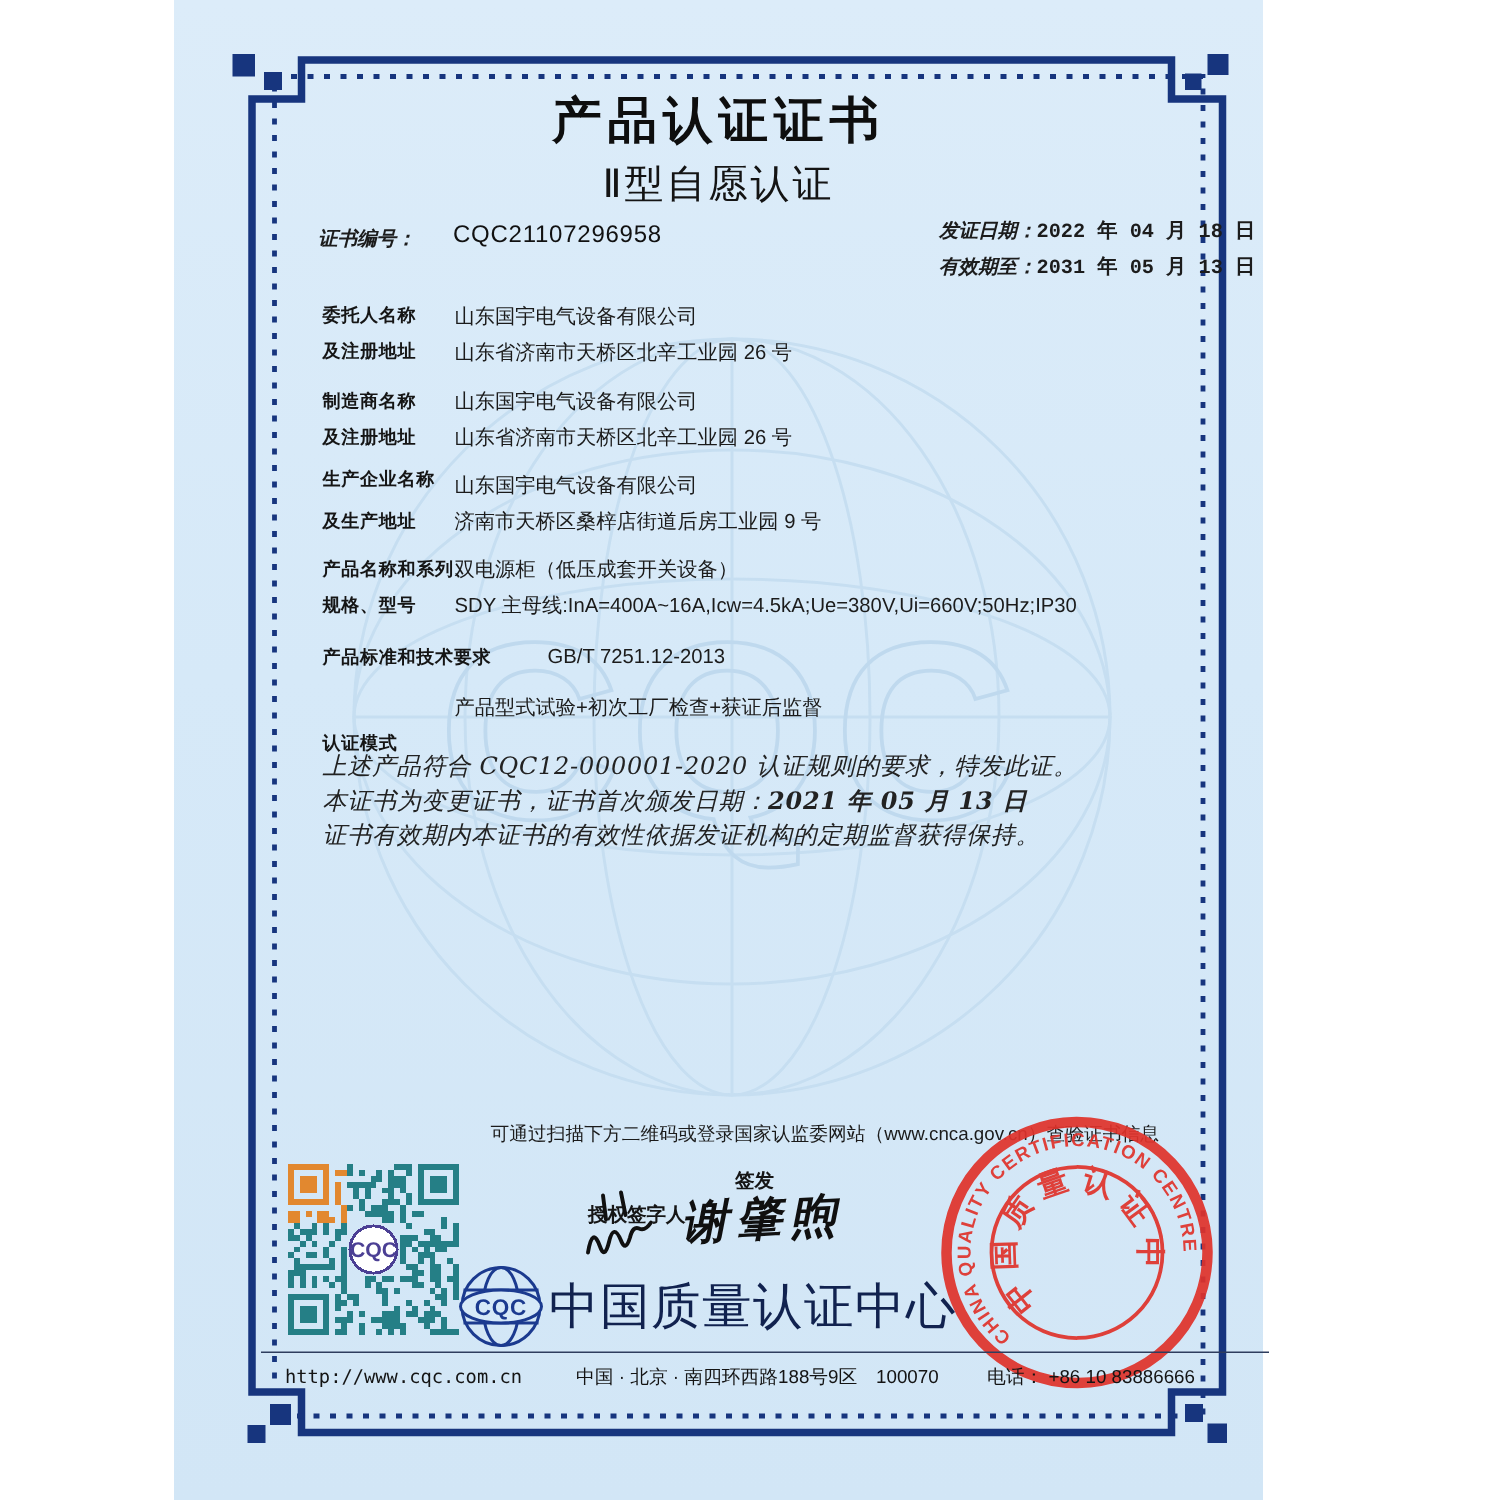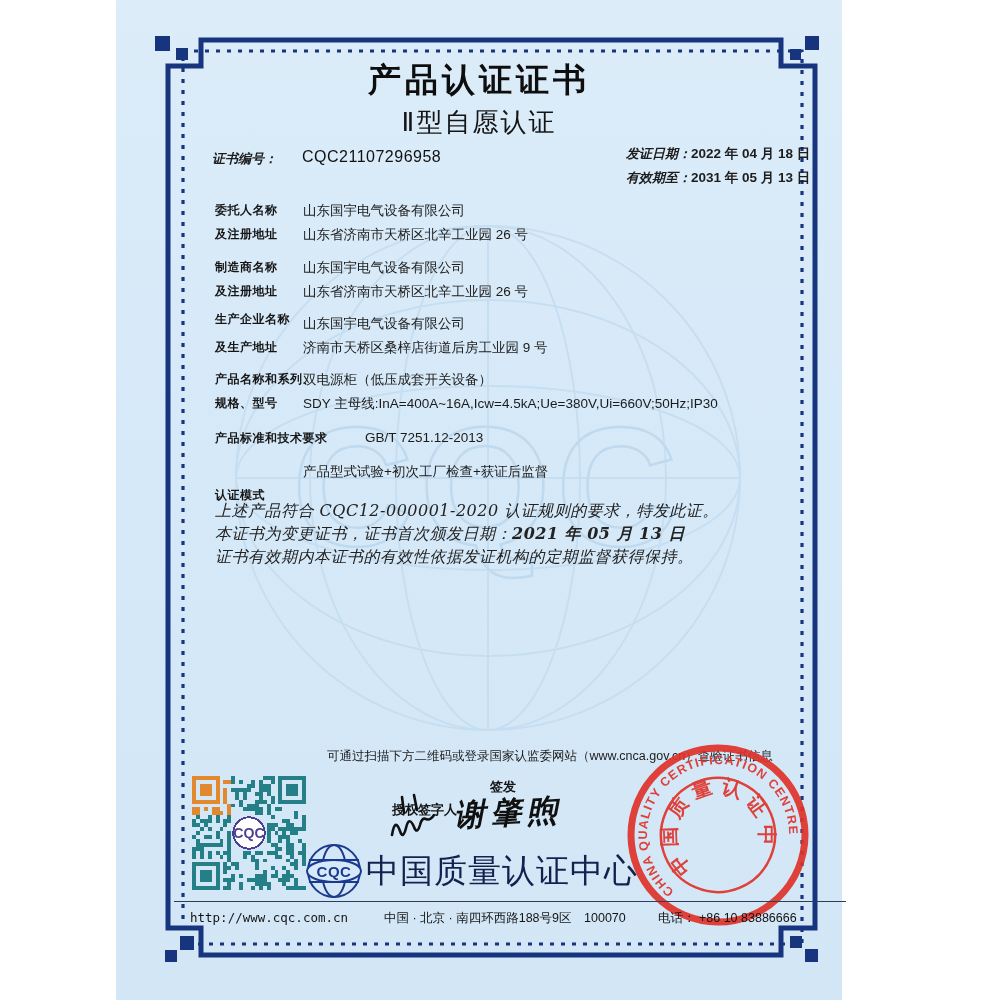--- a/index.html
+++ b/index.html
@@ -9,21 +9,21 @@
          background:linear-gradient(180deg,#dcecf9 0%,#d6e9f8 45%,#d2e6f6 100%);}
   .layer{position:absolute;left:0;top:0;width:726px;height:1000px;pointer-events:none;}
   .title{left:0;right:0;top:58px;text-align:center;font-size:33px;font-weight:bold;
          color:#0e0e0e;letter-spacing:4px;}
   .subtitle{left:0;right:0;top:105px;text-align:center;font-size:26px;color:#141414;letter-spacing:2px;}
   .kai{font-family:"DejaVu Serif", serif;font-style:italic;}
   .certno-label{left:96px;top:150px;font-size:13px;font-weight:bold;color:#1c1c1c;}
   .certno-value{left:186px;top:148px;font-size:16px;color:#111;letter-spacing:.5px;}
   .date-row{font-size:13px;color:#1c1c1c;}
   .date-label{font-weight:bold;}
-  .date-value{font-weight:bold;font-family:Liberation Sans, sans-serif;font-style:normal;font-size:13.5px;}
+  .date-value{font-weight:bold;font-family:Liberation Mono, monospace;font-style:normal;font-size:13.5px;}
   .flabel{font-size:12px;font-weight:bold;color:#151515;letter-spacing:.5px;}
   .fvalue{font-size:13.5px;color:#1b1b1b;}
   .stmt{font-size:16px;color:#222;letter-spacing:.5px;}
   .stmt b{font-style:italic;}
   .note{font-size:12.5px;color:#1b1b1b;}
   .siglabel{font-size:13px;font-weight:bold;color:#151515;}
   .orgname{font-size:33px;color:#11224f;letter-spacing:1px;font-weight:500;}
   .footer-rule{left:58px;top:901px;width:672px;height:0;border-top:1.6px solid #2e3d5e;}
   .ftxt{top:910px;font-size:12.5px;color:#141414;}
   .fmono{font-family:"DejaVu Sans Mono", monospace;}

